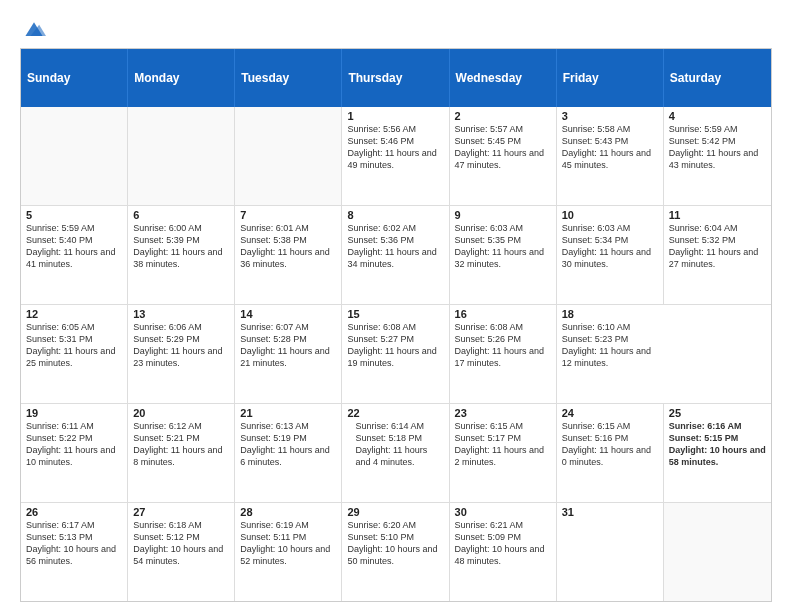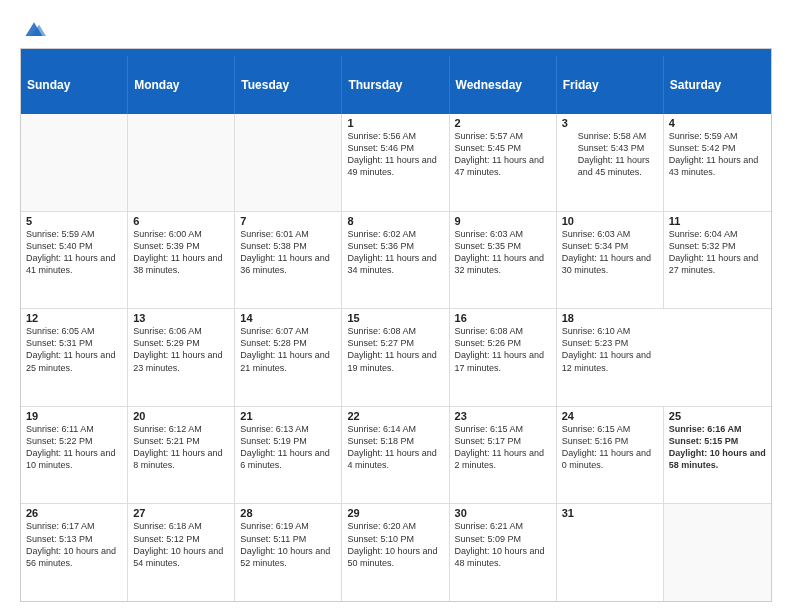--- a/index.html
+++ b/index.html
@@ -63,21 +63,20 @@
       grid-template-columns: repeat(7, 1fr);
       background: #1565c0;
     }
     .cal-header-cell {
       color: #fff;
       font-size: 12px;
       font-weight: bold;
       padding: 22px 6px;
       text-align: left;
       border-right: 1px solid #2979d4;
-      margin-top: 7px;
     }
     .cal-header-cell:last-child { border-right: none; }
     .cal-body {
       flex: 1;
       display: flex;
       flex-direction: column;
     }
     .cal-row {
       display: grid;
       grid-template-columns: repeat(7, 1fr);
@@ -153,21 +152,21 @@
 Daylight: 11 hours and 49 minutes.</div>
           </div>
           <div class="cal-cell">
             <div class="day-num">2</div>
             <div class="cell-text" style="white-space: pre-line;">Sunrise: 5:57 AM
 Sunset: 5:45 PM
 Daylight: 11 hours and 47 minutes.</div>
           </div>
           <div class="cal-cell">
             <div class="day-num">3</div>
-            <div class="cell-text" style="white-space: pre-line; margin-left: 16px;">Sunrise: 5:58 AM
+            <div class="cell-text" style="white-space: pre-line;">Sunrise: 5:58 AM
 Sunset: 5:43 PM
 Daylight: 11 hours and 45 minutes.</div>
           </div>
           <div class="cal-cell">
             <div class="day-num">4</div>
             <div class="cell-text" style="white-space: pre-line;">Sunrise: 5:59 AM
 Sunset: 5:42 PM
 Daylight: 11 hours and 43 minutes.</div>
           </div>
         </div>
@@ -267,21 +266,21 @@
 Daylight: 11 hours and 8 minutes.</div>
           </div>
           <div class="cal-cell">
             <div class="day-num">21</div>
             <div class="cell-text" style="white-space: pre-line;">Sunrise: 6:13 AM
 Sunset: 5:19 PM
 Daylight: 11 hours and 6 minutes.</div>
           </div>
           <div class="cal-cell">
             <div class="day-num">22</div>
-            <div class="cell-text" style="white-space: pre-line;">Sunrise: 6:14 AM
+            <div class="cell-text" style="white-space: pre-line; margin-left: 8px;">Sunrise: 6:14 AM
 Sunset: 5:18 PM
 Daylight: 11 hours and 4 minutes.</div>
           </div>
           <div class="cal-cell">
             <div class="day-num">23</div>
             <div class="cell-text" style="white-space: pre-line;">Sunrise: 6:15 AM
 Sunset: 5:17 PM
 Daylight: 11 hours and 2 minutes.</div>
           </div>
           <div class="cal-cell">

